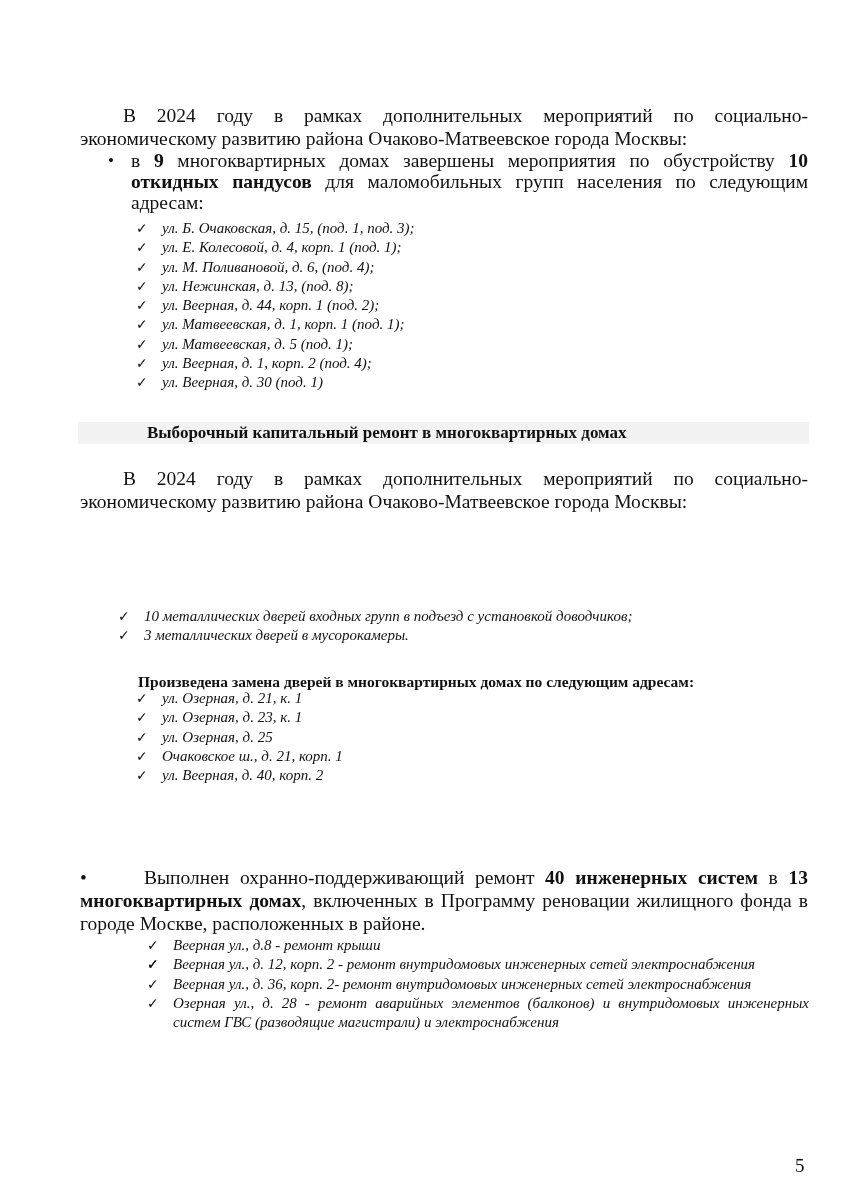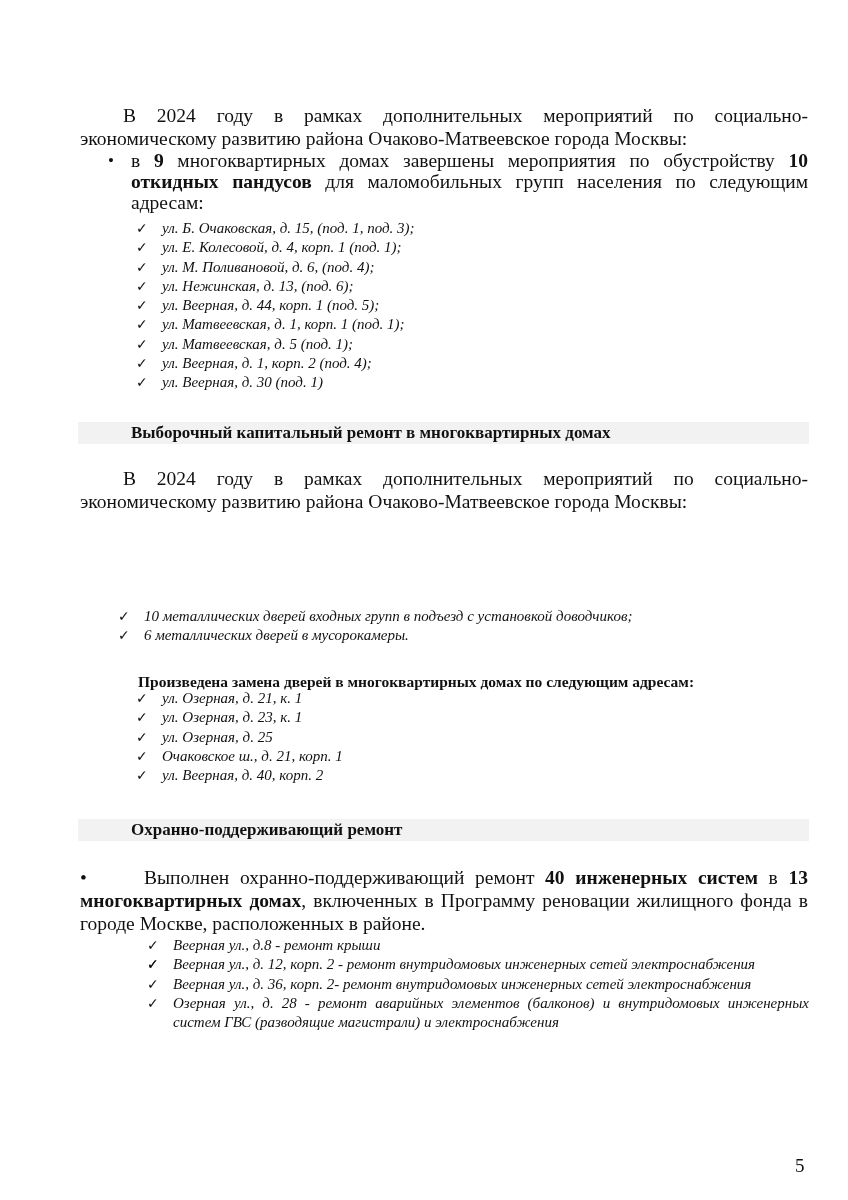--- a/index.html
+++ b/index.html
@@ -10,21 +10,21 @@
           text-align: justify; text-align-last: left; }
   .indent { text-indent: 43px; }
   .bullet-block { position: absolute; font-size: 19.5px; line-height: 21px; text-align: justify; }
   .bullet { position: absolute; font-size: 17px; }
   b { font-weight: bold; }
   ul.checks { list-style: none; margin: 0; padding: 0; position: absolute; }
   ul.checks li { position: relative; font-style: italic; font-size: 15px; line-height: 19.3px; padding-left: 26px; }
   ul.checks li .chk { position: absolute; left: 0; top: 0; font-style: normal; font-size: 14px; font-family: "DejaVu Sans", sans-serif; }
   .section-header { position: absolute; left: 78px; width: 731px; height: 22px; background: #f2f2f2;
                     font-weight: bold; font-size: 17px; line-height: 22px; }
-  .section-header span { position: absolute; left: 53px; top: 0; }
+  .section-header span { position: absolute; left: 69px; top: 0; }
   .subhead { position: absolute; left: 138px; font-weight: bold; font-size: 15.5px; }
   .pagenum { position: absolute; left: 795px; top: 1155px; font-size: 19px; }
   .wide li { text-align: justify; text-align-last: left; }
 </style>
 </head>
 <body>
 
 <div class="page">
 
   <div class="para indent" style="top:104px;">
@@ -33,56 +33,53 @@
 
   <span class="bullet" style="left:108px; top:151px;">•</span>
   <div class="bullet-block" style="left:131px; top:150px; width:677px;">
     <span>в </span><b>9</b><span> многоквартирных домах завершены мероприятия по обустройству </span><b>10 откидных  пандусов</b><span> для маломобильных групп населения по следующим адресам:</span>
   </div>
 
   <ul class="checks" id="ramps-list" style="left:136px; top:219px; width:400px;">
       <li><span class="chk">✓</span><span>ул. Б. Очаковская, д. 15, (под. 1, под. 3);</span></li>
       <li><span class="chk">✓</span><span>ул. Е. Колесовой, д. 4, корп. 1 (под. 1);</span></li>
       <li><span class="chk">✓</span><span>ул. М. Поливановой, д. 6, (под. 4);</span></li>
-      <li><span class="chk">✓</span><span>ул. Нежинская, д. 13, (под. 6);</span></li>
-      <li><span class="chk">✓</span><span>ул. Веерная, д. 44, корп. 1 (под. 5);</span></li>
+      <li><span class="chk">✓</span><span>ул. Нежинская, д. 13, (под. 8);</span></li>
+      <li><span class="chk">✓</span><span>ул. Веерная, д. 44, корп. 1 (под. 2);</span></li>
       <li><span class="chk">✓</span><span>ул. Матвеевская, д. 1, корп. 1 (под. 1);</span></li>
       <li><span class="chk">✓</span><span>ул. Матвеевская, д. 5 (под. 1);</span></li>
       <li><span class="chk">✓</span><span>ул. Веерная, д. 1, корп. 2 (под. 4);</span></li>
       <li><span class="chk">✓</span><span>ул. Веерная, д. 30 (под. 1)</span></li>
     </ul>
 
   <div class="section-header" style="top:422px;">
     <span>Выборочный капитальный ремонт в многоквартирных домах</span>
   </div>
 
   <div class="para indent" style="top:467px;">
     <span>В 2024 году в рамках дополнительных мероприятий по социально-экономическому развитию района Очаково-Матвеевское города Москвы:</span>
   </div>
 
 
 
   <ul class="checks" id="doors-list" style="left:118px; top:607px; width:620px;">
       <li><span class="chk">✓</span><span>10 металлических дверей входных групп в подъезд с установкой доводчиков;</span></li>
-      <li><span class="chk">✓</span><span>6 металлических дверей в мусорокамеры.</span></li>
+      <li><span class="chk">✓</span><span>3 металлических дверей в мусорокамеры.</span></li>
     </ul>
 
   <div class="subhead" style="top:673px;">Произведена замена дверей в многоквартирных домах по следующим адресам:</div>
 
   <ul class="checks" id="door-addr-list" style="left:136px; top:689px; width:400px;">
       <li><span class="chk">✓</span><span>ул. Озерная, д. 21, к. 1</span></li>
       <li><span class="chk">✓</span><span>ул. Озерная, д. 23, к. 1</span></li>
       <li><span class="chk">✓</span><span>ул. Озерная, д. 25</span></li>
       <li><span class="chk">✓</span><span>Очаковское ш., д. 21, корп. 1</span></li>
       <li><span class="chk">✓</span><span>ул. Веерная, д. 40, корп. 2</span></li>
     </ul>
 
-  <div class="section-header" style="top:819px;">
-    <span>Охранно-поддерживающий ремонт</span>
-  </div>
 
   <div class="para" style="top:866px;">
     <span style="display:inline-block; width:56px; text-align:right; padding-right:8px;">•</span><span>Выполнен охранно-поддерживающий ремонт </span><b>40 инженерных систем</b><span> в </span><b>13 многоквартирных домах</b><span>, включенных в Программу реновации жилищного фонда в городе Москве, расположенных в районе.</span>
   </div>
 
   <ul class="checks wide" id="maint-list" style="left:147px; top:936px; width:662px;">
       <li><span class="chk">✓</span><span>Веерная ул., д.8 - ремонт крыши</span></li>
       <li><span class="chk">✓</span></li>
       <li><span class="chk">✓</span><span>Веерная ул., д. 12, корп. 2 - ремонт внутридомовых инженерных сетей электроснабжения</span></li>
       <li><span class="chk">✓</span><span>Веерная ул., д. 36, корп. 2- ремонт внутридомовых инженерных сетей электроснабжения</span></li>

